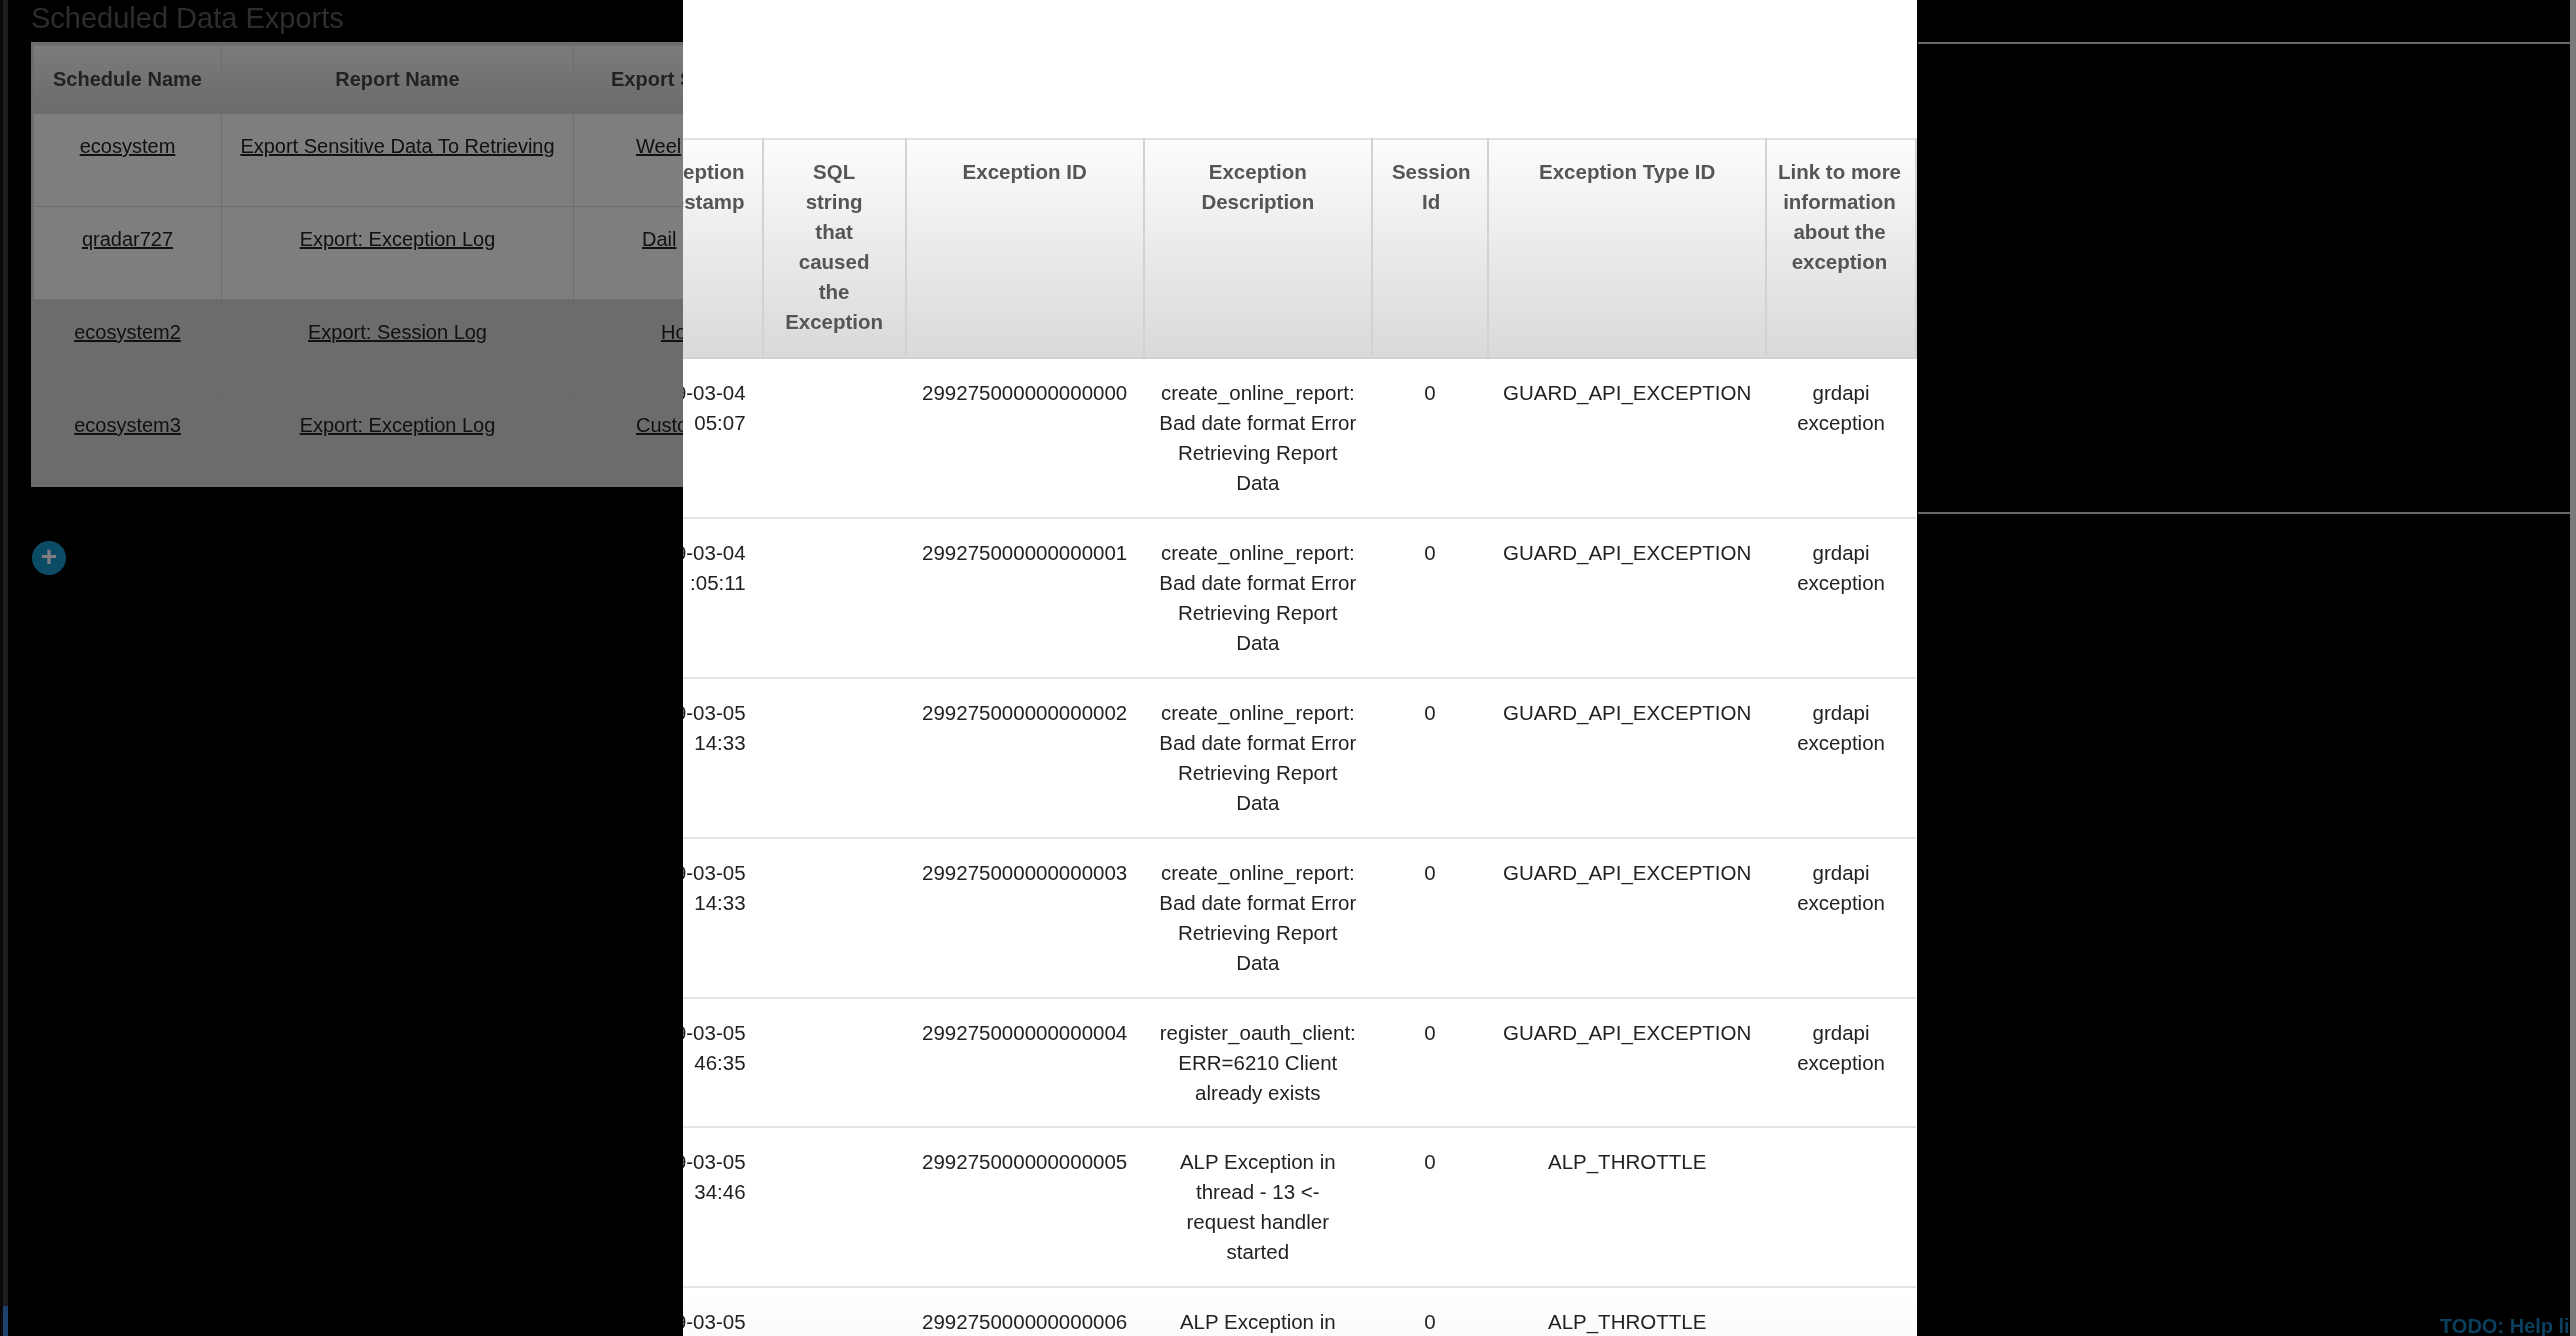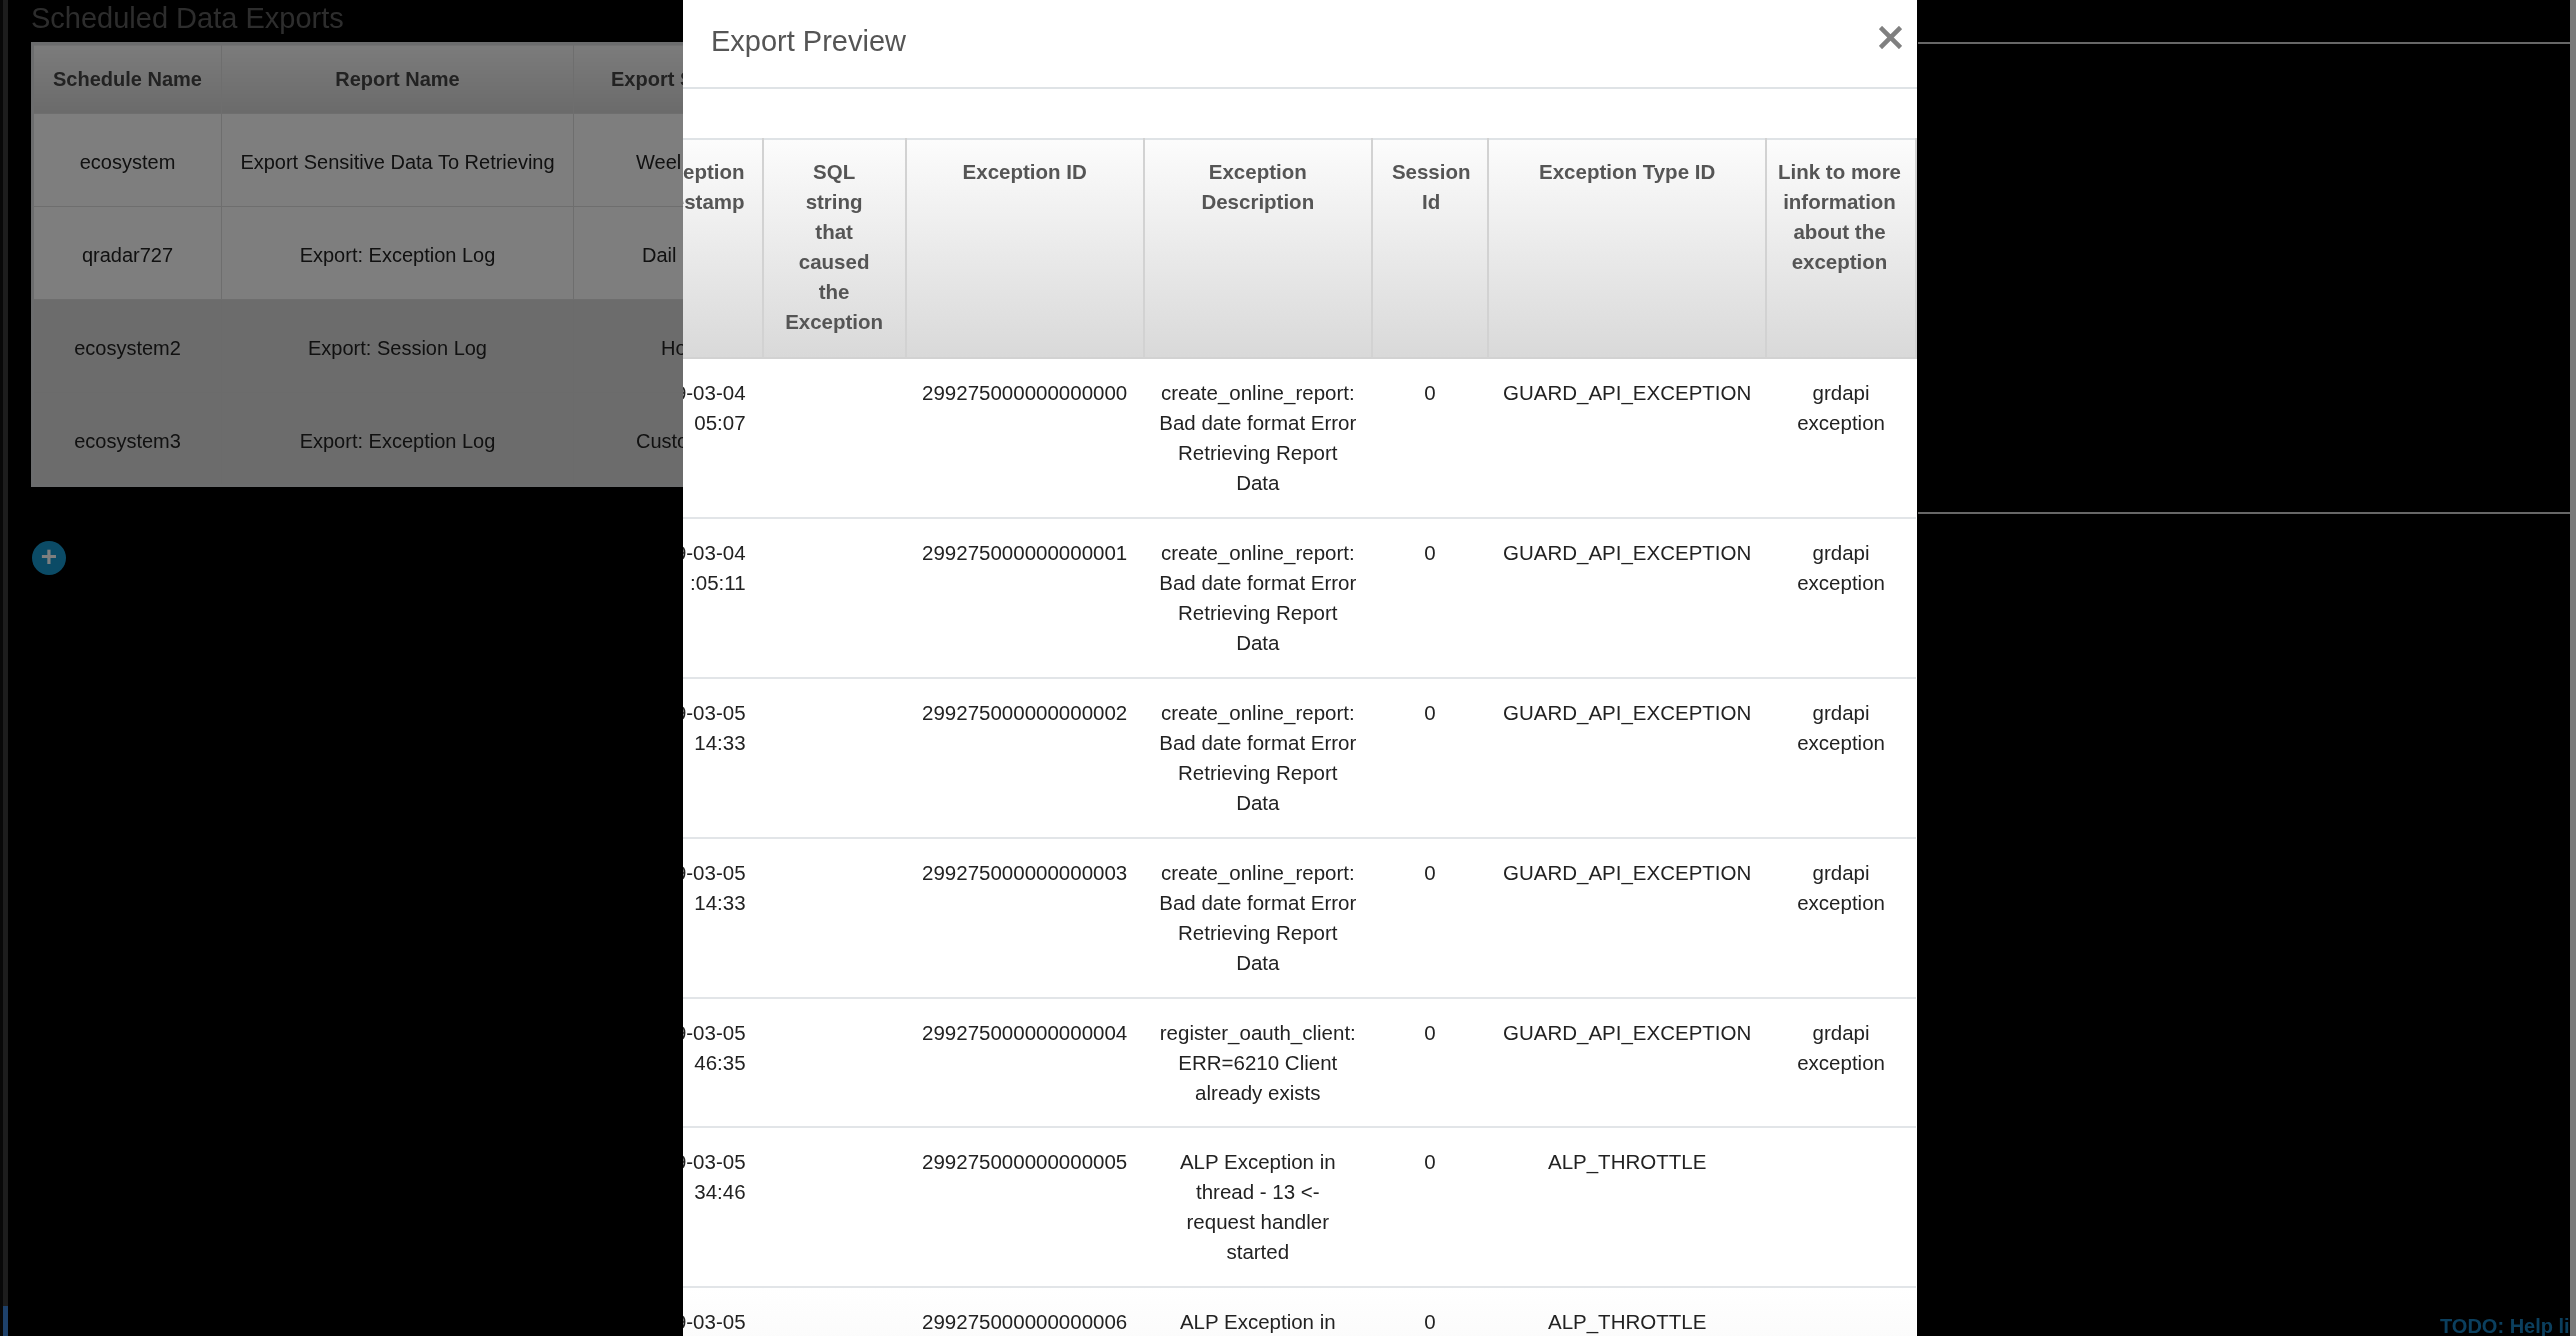--- a/index.html
+++ b/index.html
@@ -25,21 +25,21 @@
     border:3.1px solid #d9dbdd; table-layout:fixed;
   }
   .bg-table th, .bg-table td {
     border:1.5px solid #dcdcdc; text-align:center; vertical-align:top; padding:0;
     font-size:20px; color:#222;
   }
   .bg-table th {
     height:68px; vertical-align:middle; font-weight:bold; color:#444;
     background:linear-gradient(#f8f8f8,#d6d6d6);
   }
-  .bg-table td { height:93px; padding-top:37px; box-sizing:border-box; background:#fdfdfd; }
+  .bg-table td { height:93px; padding-top:21px; box-sizing:border-box; background:#fdfdfd;text-decoration:underline; }
   .bg-table tr.sel td { background:#d9d9d9; border-color:#d6d6d6; }
 
   .add-button {
     position:absolute; left:32px; top:541px; width:34px; height:34px; border-radius:50%;
     background:#1797cd; color:#fff; font-size:28px; line-height:32px; text-align:center; font-weight:bold;
     cursor:pointer;
   }
   .help-link {
     position:absolute; left:2440px; top:1315px; font-size:20px; font-weight:bold; color:#177ebc;
     white-space:nowrap; text-decoration:none;
@@ -134,28 +134,20 @@
     <span>+</span>
   </div>
 
   <a class="help-link">TODO: Help li</a>
   <div class="right-edge"></div>
 </div>
 
 <div class="overlay"></div>
 
 <div class="modal">
-  <div class="modal-header">
-    <h2 class="modal-title">Export Preview</h2>
-    <div class="modal-close">
-      <svg width="23" height="23" viewBox="0 0 30 30" style="margin-top:5.4px">
-        <path d="M4 4 L26 26 M26 4 L4 26" stroke="#808080" stroke-width="6" stroke-linecap="square"></path>
-      </svg>
-    </div>
-  </div>
 
   <div class="modal-body">
     <div class="preview-scroll">
       <table class="preview-table">
         <colgroup>
           <col style="width:199px">
             <col style="width:134px">
             <col style="width:240px">
           <col style="width:229px">
             <col style="width:117px">

